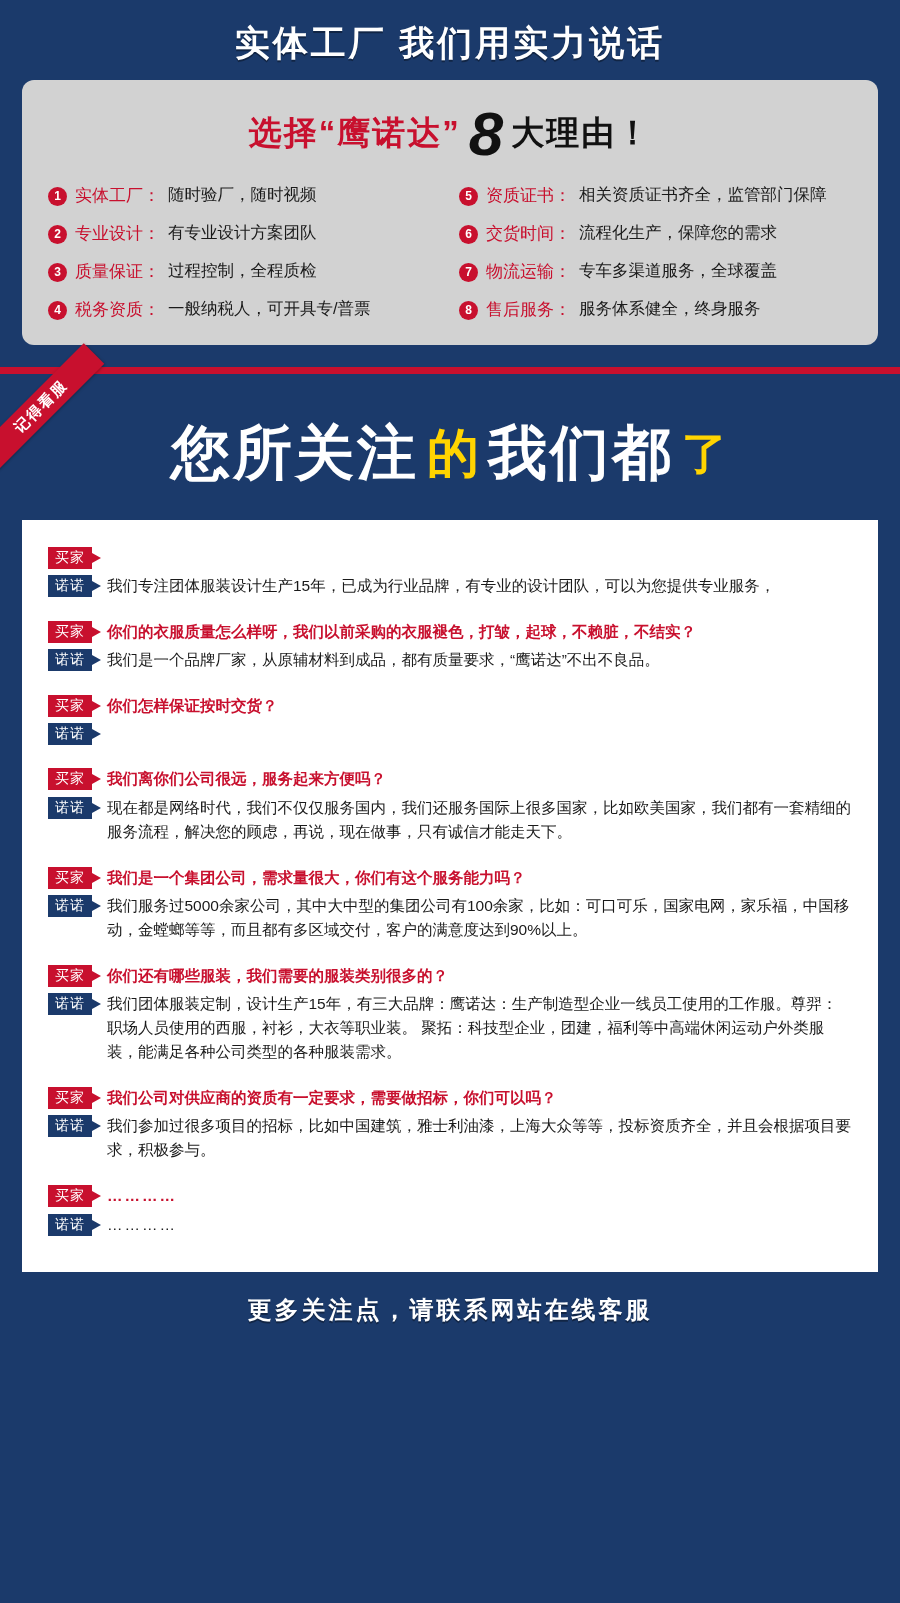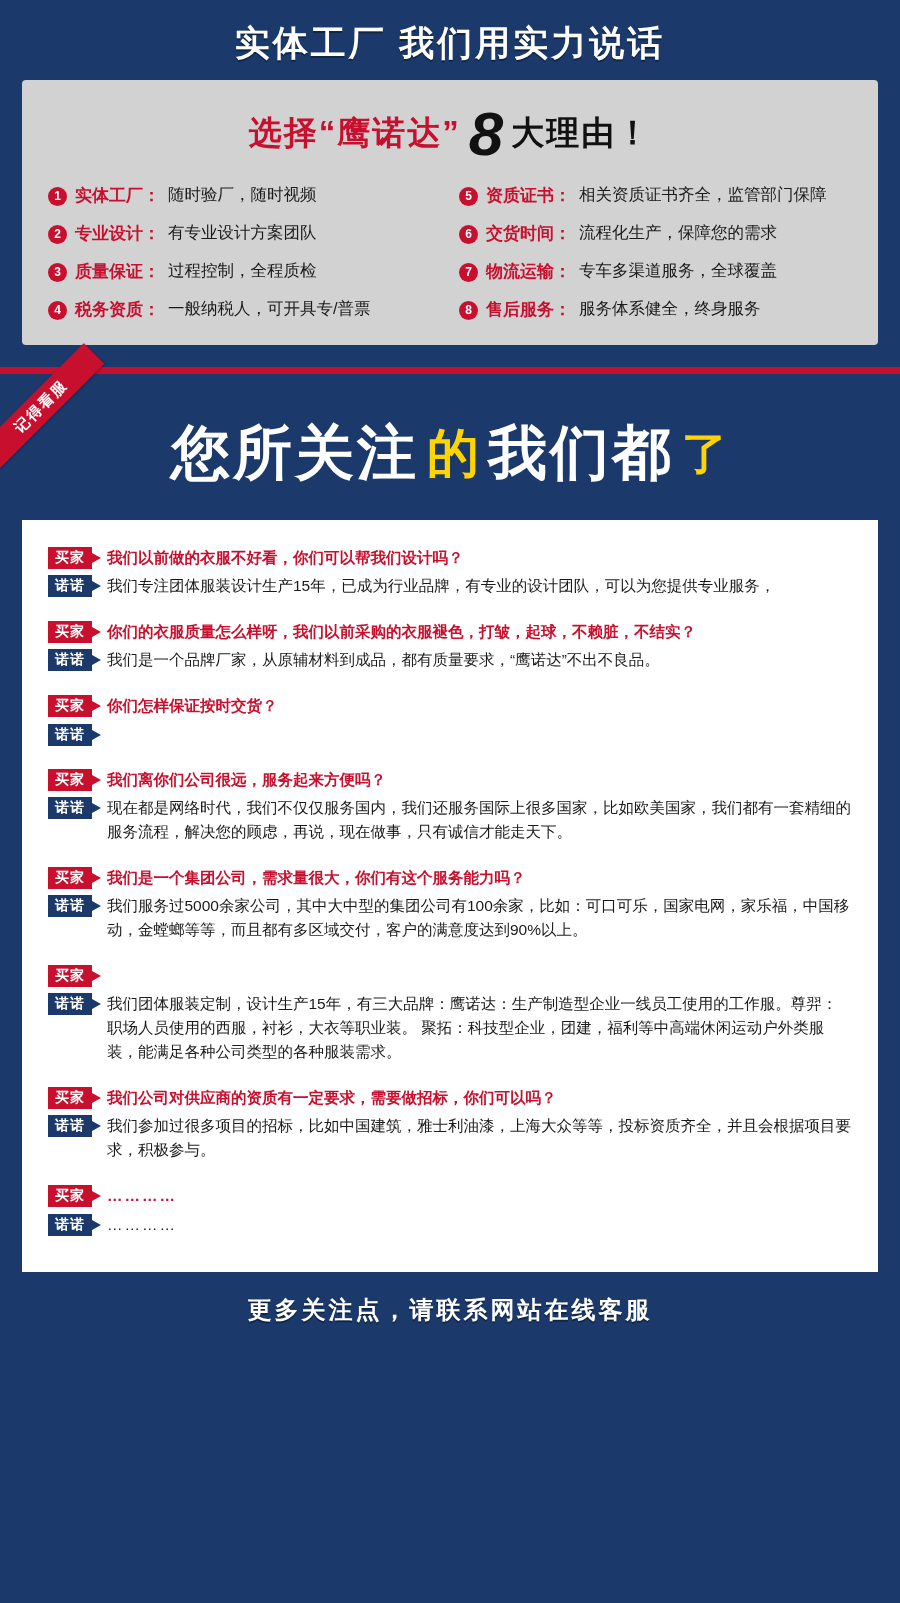--- a/index.html
+++ b/index.html
@@ -25,21 +25,21 @@
     color: #ffffff;
     font-size: 35px;
     font-weight: bold;
     letter-spacing: 3px;
     line-height: 1.2;
     padding: 4px 0 16px 0;
     text-shadow: 0 2px 0 rgba(0,0,0,.35);
   }
   .gray-card {
     background: #d2d2d2;
-    border-radius: 4px;
+    border-radius: 12px;
     padding: 20px 26px 24px 26px;
   }
   .reasons-head {
     display: flex;
     align-items: center;
     justify-content: center;
     gap: 4px;
     padding: 6px 0 22px 0;
     white-space: nowrap;
   }
@@ -84,21 +84,21 @@
     font-size: 12px;
     font-weight: bold;
     display: flex;
     align-items: center;
     justify-content: center;
     margin-top: 3px;
   }
   .reason-title {
     color: #c8102e;
     font-size: 17px;
-    font-weight: bold;
+    font-weight: normal;
   }
   .reason-text {
     color: #1a1a1a;
     font-size: 16.5px;
   }
 
   
   .section-bottom {
     background: #1b3a6b;
     border-top: 7px solid #c8102e;
@@ -141,21 +141,21 @@
     display: flex;
     align-items: flex-start;
     gap: 9px;
     margin-bottom: 5px;
   }
   .tag {
     flex: 0 0 auto;
     position: relative;
     color: #ffffff;
     font-size: 14px;
-    font-weight: bold;
+    font-weight: normal;
     padding: 2px 7px;
     margin-top: 1px;
     letter-spacing: 1px;
   }
   .tag::after {
     content: "";
     position: absolute;
     right: -9px;
     top: 50%;
     transform: translateY(-50%);
@@ -258,21 +258,20 @@
     <span class="hl-yellow">的</span>
     <span class="hl-white">我们都</span>
     <span class="hl-yellow-sm">了</span>
   </div>
 
   <div class="qa-card">
 
     <div class="qa-block">
       <div class="qa-row">
         <span class="tag tag-buyer"><span>买家</span></span>
-        <span class="q-text">我们以前做的衣服不好看，你们可以帮我们设计吗？</span>
       </div>
       <div class="qa-row">
         <span class="tag tag-seller"><span>诺诺</span></span>
         <span class="a-text">我们专注团体服装设计生产15年，已成为行业品牌，有专业的设计团队，可以为您提供专业服务，</span>
       </div>
     </div>
 
     <div class="qa-block">
       <div class="qa-row">
         <span class="tag tag-buyer"><span>买家</span></span>
@@ -312,20 +311,21 @@
       </div>
       <div class="qa-row">
         <span class="tag tag-seller"><span>诺诺</span></span>
         <span class="a-text">我们服务过5000余家公司，其中大中型的集团公司有100余家，比如：可口可乐，国家电网，家乐福，中国移动，金螳螂等等，而且都有多区域交付，客户的满意度达到90%以上。</span>
       </div>
     </div>
 
     <div class="qa-block">
       <div class="qa-row">
         <span class="tag tag-buyer"><span>买家</span></span>
+        <span class="q-text">你们还有哪些服装，我们需要的服装类别很多的？</span>
       </div>
       <div class="qa-row">
         <span class="tag tag-seller"><span>诺诺</span></span>
         <span class="a-text">我们团体服装定制，设计生产15年，有三大品牌：鹰诺达：生产制造型企业一线员工使用的工作服。尊羿：职场人员使用的西服，衬衫，大衣等职业装。 聚拓：科技型企业，团建，福利等中高端休闲运动户外类服装，能满足各种公司类型的各种服装需求。</span>
       </div>
     </div>
 
     <div class="qa-block">
       <div class="qa-row">
         <span class="tag tag-buyer"><span>买家</span></span>

